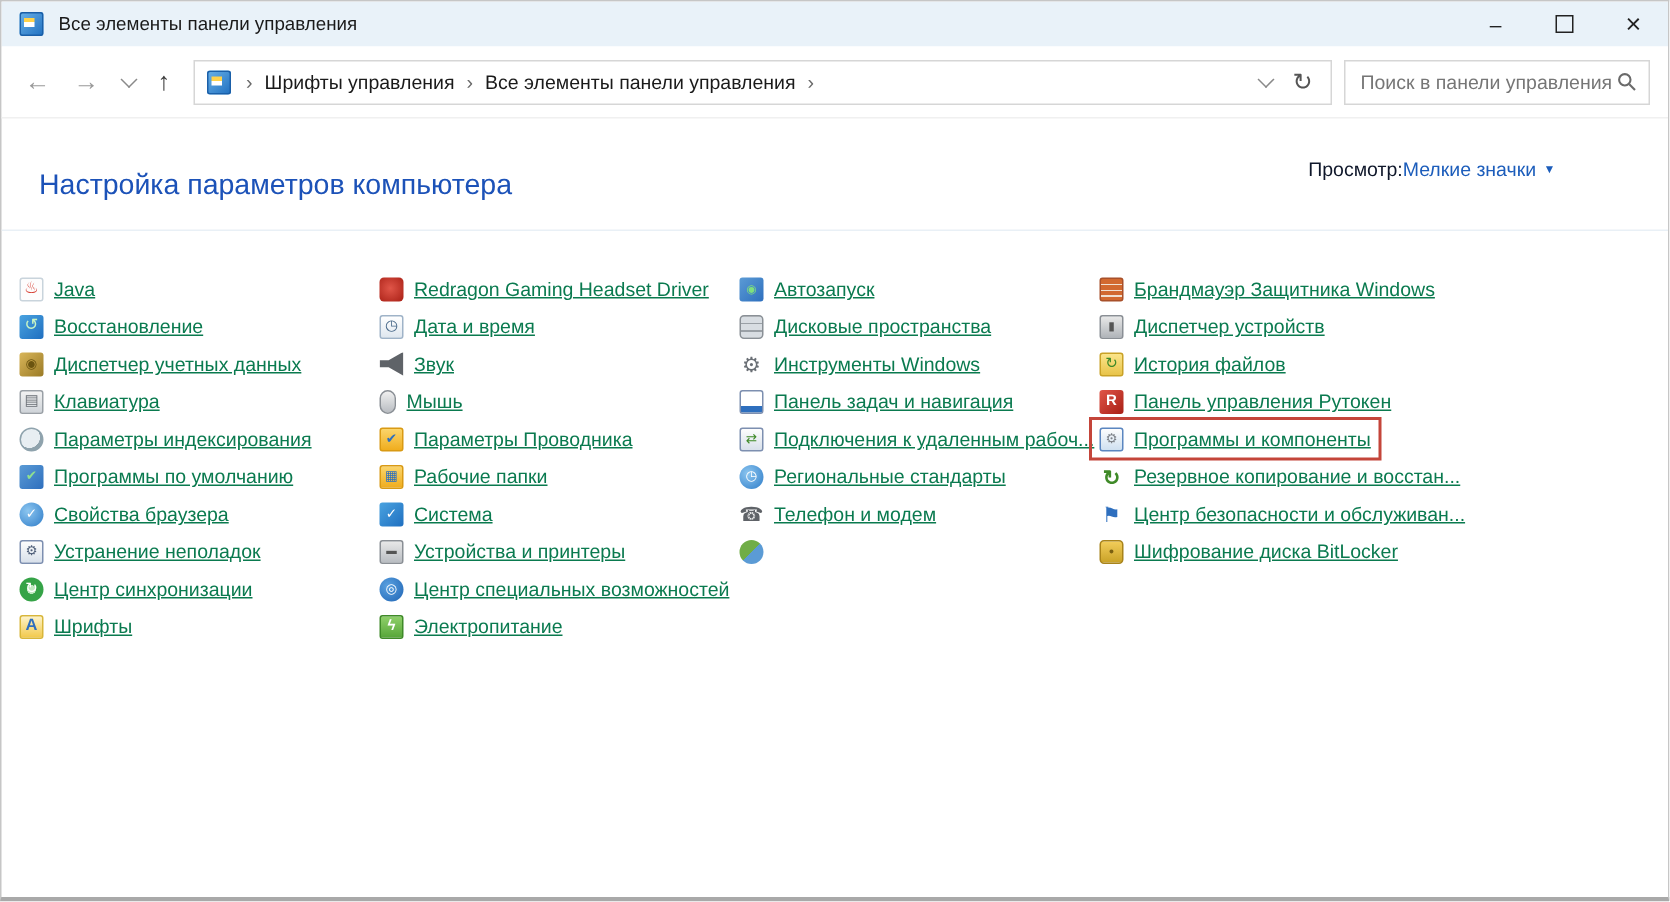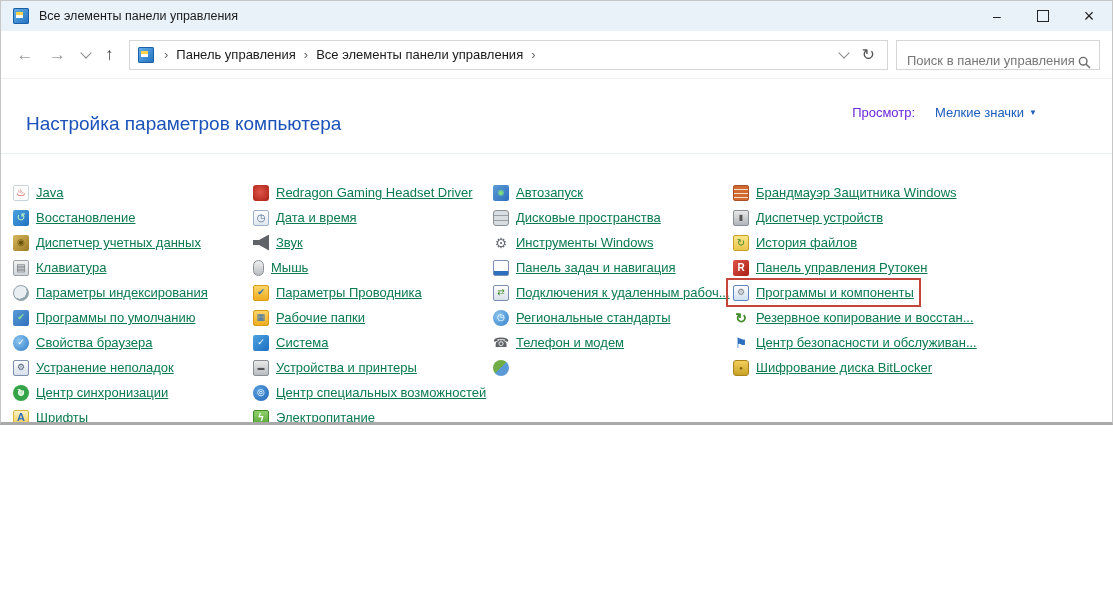--- a/index.html
+++ b/index.html
@@ -1,16 +1,16 @@
 <!DOCTYPE html>
 <html><head>
 <meta charset="utf-8">
 <style>
   html,body{margin:0;padding:0;background:#fff;font-family:"Liberation Sans",sans-serif;}
-  .window{position:relative;width:1113px;height:425px;box-sizing:border-box;background:#fff;
+  .window{position:relative;width:1113px;height:601px;box-sizing:border-box;background:#fff;
           border:1px solid #c6c6c6;border-bottom:3px solid #a9a9a9;overflow:hidden;}
 
   
   .titlebar{height:30px;background:#e9f2f9;display:flex;align-items:center;}
   .app-icon{width:16px;height:16px;margin:0 10px 0 12px;border-radius:2px;
             background:linear-gradient(135deg,#6ab2e8 0%,#1f6fc0 100%);
             box-shadow:inset 0 0 0 1px #1a5fa8;position:relative;}
   .app-icon::after{content:"";position:absolute;left:3px;top:4px;width:7px;height:6px;
             background:linear-gradient(#ffd24a 50%,#ffffff 50%);}
   .title-text{font-size:12.5px;color:#1a1a1a;flex:1;}
@@ -31,31 +31,31 @@
   .addr-icon{width:16px;height:16px;border-radius:2px;margin-right:8px;
              background:linear-gradient(135deg,#6ab2e8 0%,#1f6fc0 100%);
              box-shadow:inset 0 0 0 1px #1a5fa8;position:relative;flex:0 0 auto;}
   .addr-icon::after{content:"";position:absolute;left:3px;top:4px;width:7px;height:6px;
              background:linear-gradient(#ffd24a 50%,#ffffff 50%);}
   .crumb{font-size:13px;color:#1a1a1a;padding:0 6px;white-space:nowrap;}
   .crumb-sep{color:#6a6a6a;font-size:13px;padding:0 2px;}
   .addr-spacer{flex:1;}
   .addr-refresh{font-size:16px;color:#555;margin:0 4px 0 14px;}
   .search-box{width:204px;height:30px;box-sizing:border-box;border:1px solid #d6d6d6;margin-left:8px;
-              display:flex;align-items:flex-end;padding:0 8px;}
+              display:flex;align-items:center;padding:0 8px;}
   .search-input{border:none;outline:none;flex:1;font-size:13px;color:#333;min-width:0;
                 font-family:"Liberation Sans",sans-serif;}
   .search-input::placeholder{color:#767676;}
 
   
   .page-header{display:flex;align-items:flex-start;justify-content:space-between;
                padding:22px 75px 0 13px;height:38px;}
   .page-title{font-size:19px;color:#1c52b8;font-weight:400;margin:12px;}
   .view-selector{display:flex;align-items:center;font-size:13px;margin-top:4px;}
-  .view-label{color:#6d28d9;margin-right:20px;}
+  .view-label{color:#0f172a;margin-right:0;}
   .view-value{color:#1c5dbb;}
   .view-caret{color:#1c5dbb;font-size:8px;margin-left:5px;}
   .header-divider{height:1px;background:#e9f0f6;margin-top:14px;}
 
   
   .grid{display:flex;padding-left:12px;margin-top:26px;}
   .col{width:240px;display:flex;flex-direction:column;}
   .item{display:inline-flex;align-items:center;gap:7px;height:25px;align-self:flex-start;
         padding:0 5px;margin-left:-5px;cursor:default;}
   .item .lbl{font-size:13px;color:#0a7a4f;white-space:nowrap;text-decoration:underline;}
@@ -87,21 +87,21 @@
   <div class="toolbar">
     <div class="nav-btns">
       <span class="nav-arrow">←</span>
       <span class="nav-arrow">→</span>
       <span class="chev"></span>
       <span class="nav-arrow enabled">↑</span>
     </div>
     <div class="addr-bar">
       <span class="addr-icon"></span>
       <span class="crumb-sep">›</span>
-      <span class="crumb">Панель управления</span>
+      <span class="crumb">Шрифты управления</span>
       <span class="crumb-sep">›</span>
       <span class="crumb">Все элементы панели управления</span>
       <span class="crumb-sep">›</span>
       <span class="addr-spacer"></span>
       <span class="chev"></span>
       <span class="addr-refresh">↻</span>
     </div>
     <div class="search-box">
       <input class="search-input" type="text" placeholder="Поиск в панели управления" style="">
       <svg width="13" height="13" viewBox="0 0 13 13">

